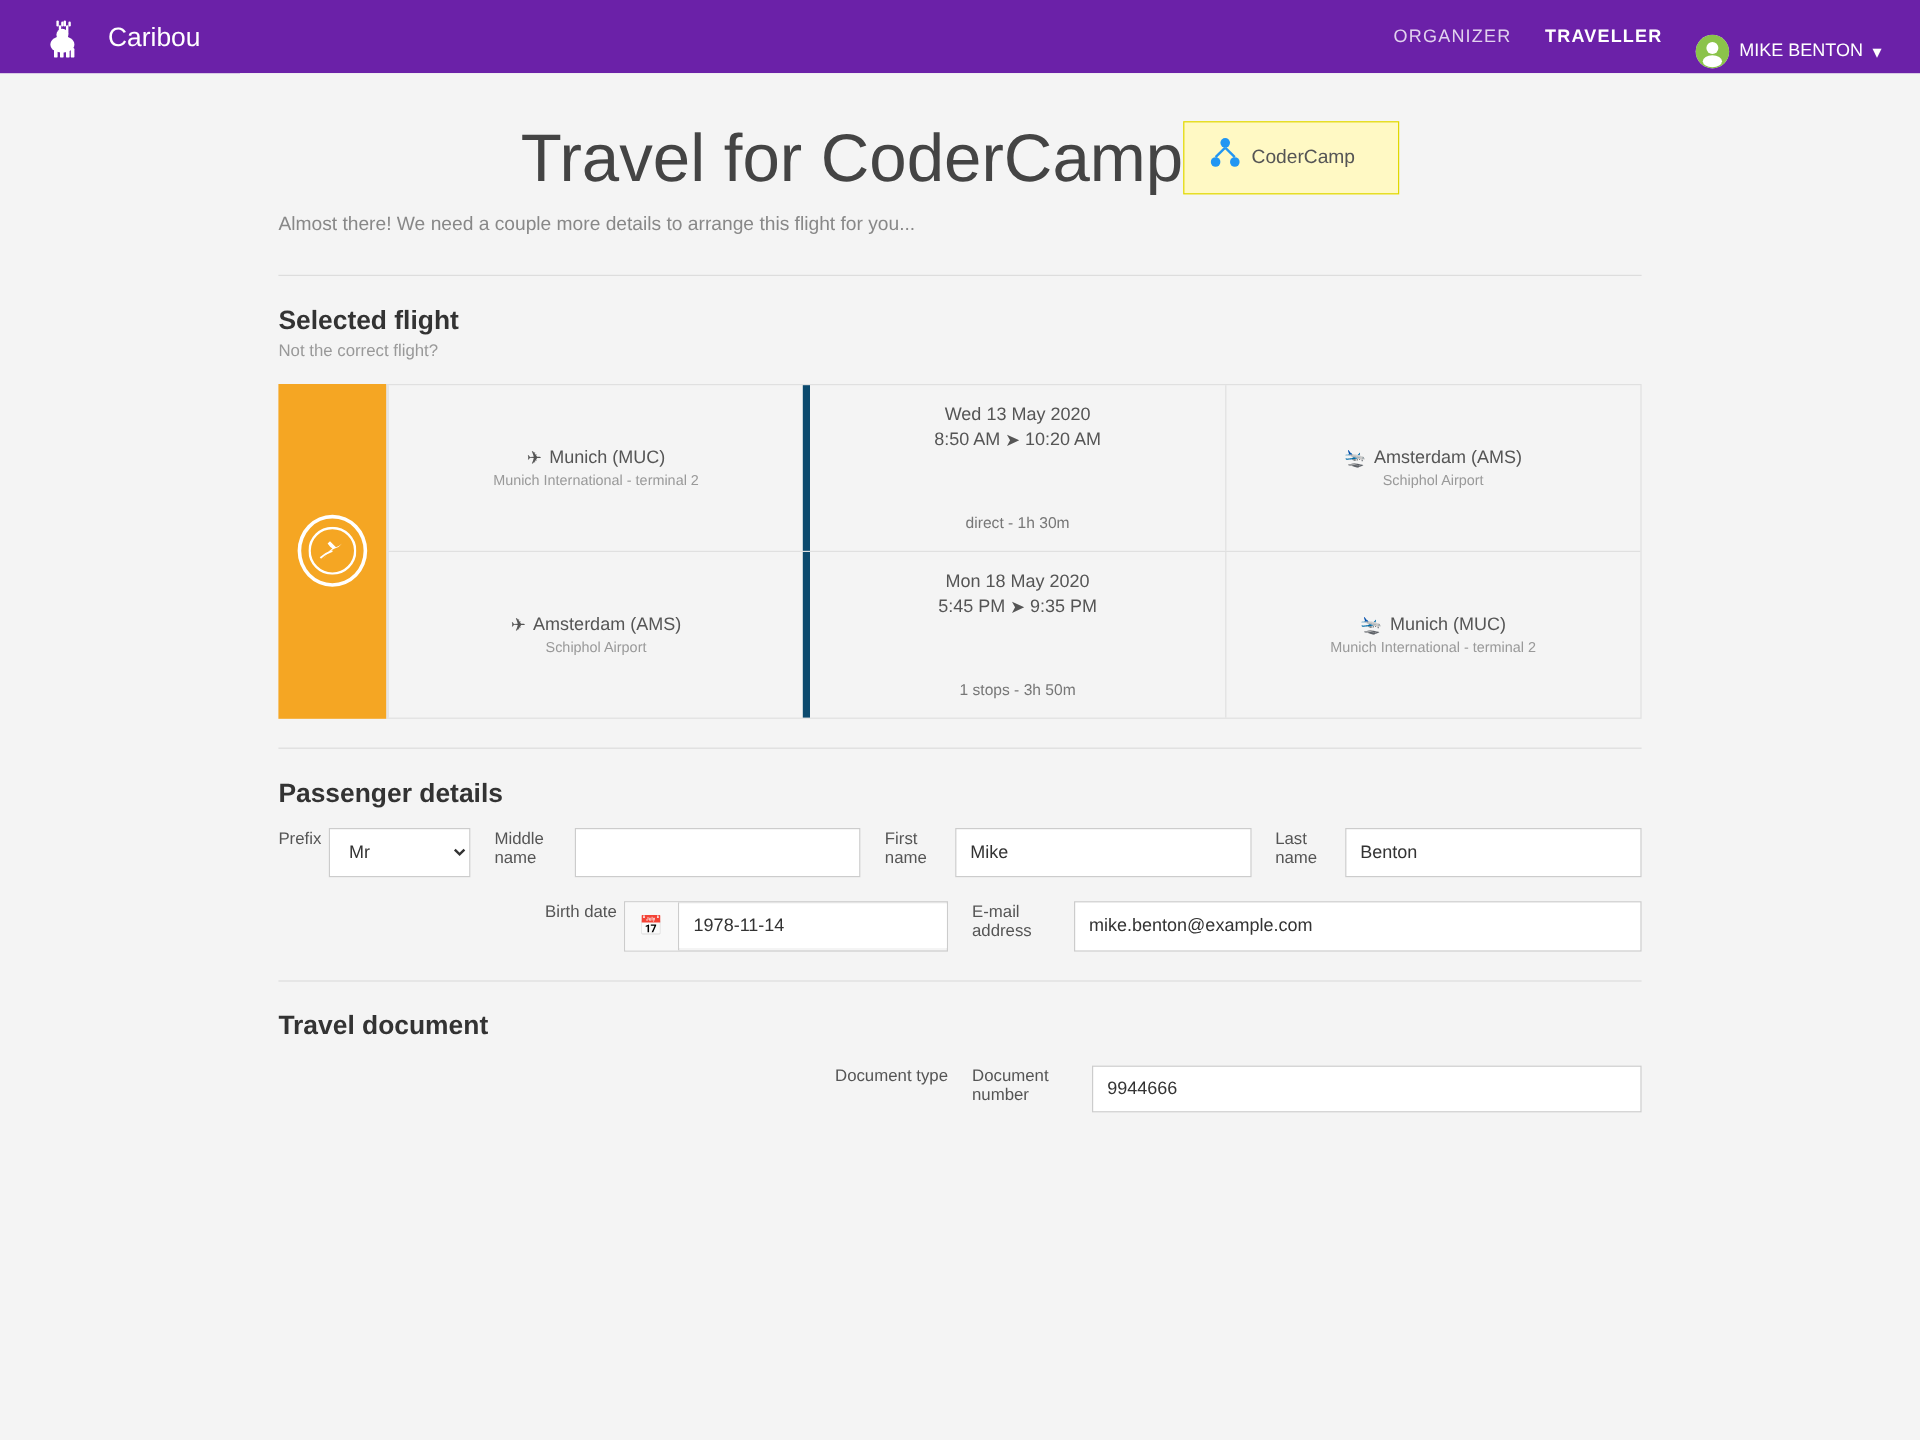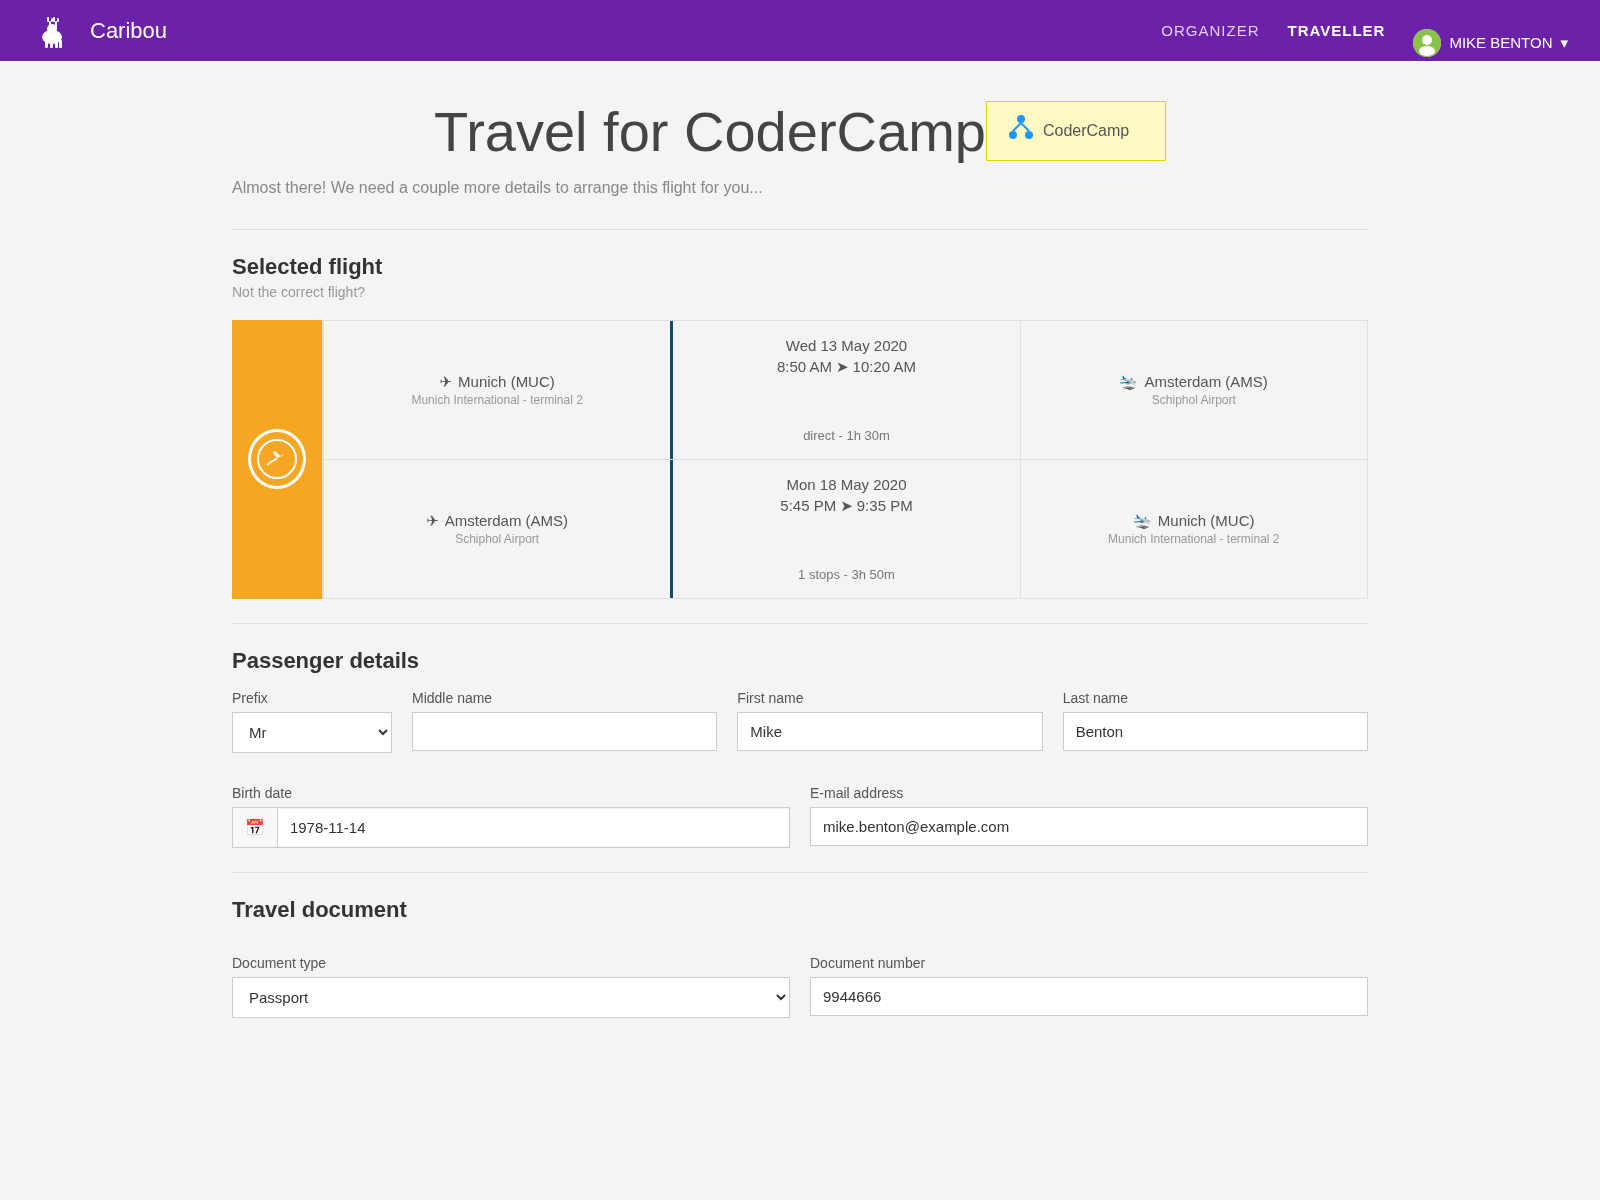--- a/index.html
+++ b/index.html
@@ -162,21 +162,21 @@
       gap: 6px;
     }
     .airport-sub {
       font-size: 12px;
       color: #999;
       margin-top: 2px;
     }
     .flight-middle {
       flex: 1;
       padding: 16px 20px;
-      border-left: 3px solid #0c4a6e;
+      border-left: 6px solid #0c4a6e;
       display: flex;
       flex-direction: column;
       align-items: center;
       justify-content: center;
       text-align: right;
     }
     .flight-date {
       font-size: 15px;
       color: #555;
       font-weight: 500;
@@ -203,26 +203,27 @@
     .form-grid-4 {
       display: grid;
       grid-template-columns: 160px 1fr 1fr 1fr;
       gap: 20px;
       margin-top: 16px;
     }
     .form-grid-2 {
       display: grid;
       grid-template-columns: 1fr 1fr;
       gap: 20px;
-      margin-top: 32px;
+      margin-top: 20px;
     }
     .form-field {
       display: flex;
-      flex-direction: column;
+      flex-direction: row;
       gap: 6px;
+      justify-content: flex-end;
     }
     .form-label {
       font-size: 14px;
       color: #555;
     }
     .form-input {
       border: 1px solid #ccc;
       padding: 10px 12px;
       font-size: 15px;
       color: #333;
@@ -447,25 +448,20 @@
   </div>
 
   <hr class="divider">
 
   <div>
     <div class="section-title">Travel document</div>
 
     <div class="form-grid-2">
       <div class="form-field">
         <label class="form-label">Document type</label>
-        <select class="form-select">
-          <option>Passport</option>
-          <option>ID Card</option>
-          <option>Driver License</option>
-        </select>
       </div>
       <div class="form-field">
         <label class="form-label">Document number</label>
         <input class="form-input" type="text" value="9944666" style="">
       </div>
     </div>
   </div>
 
 </div>
 

